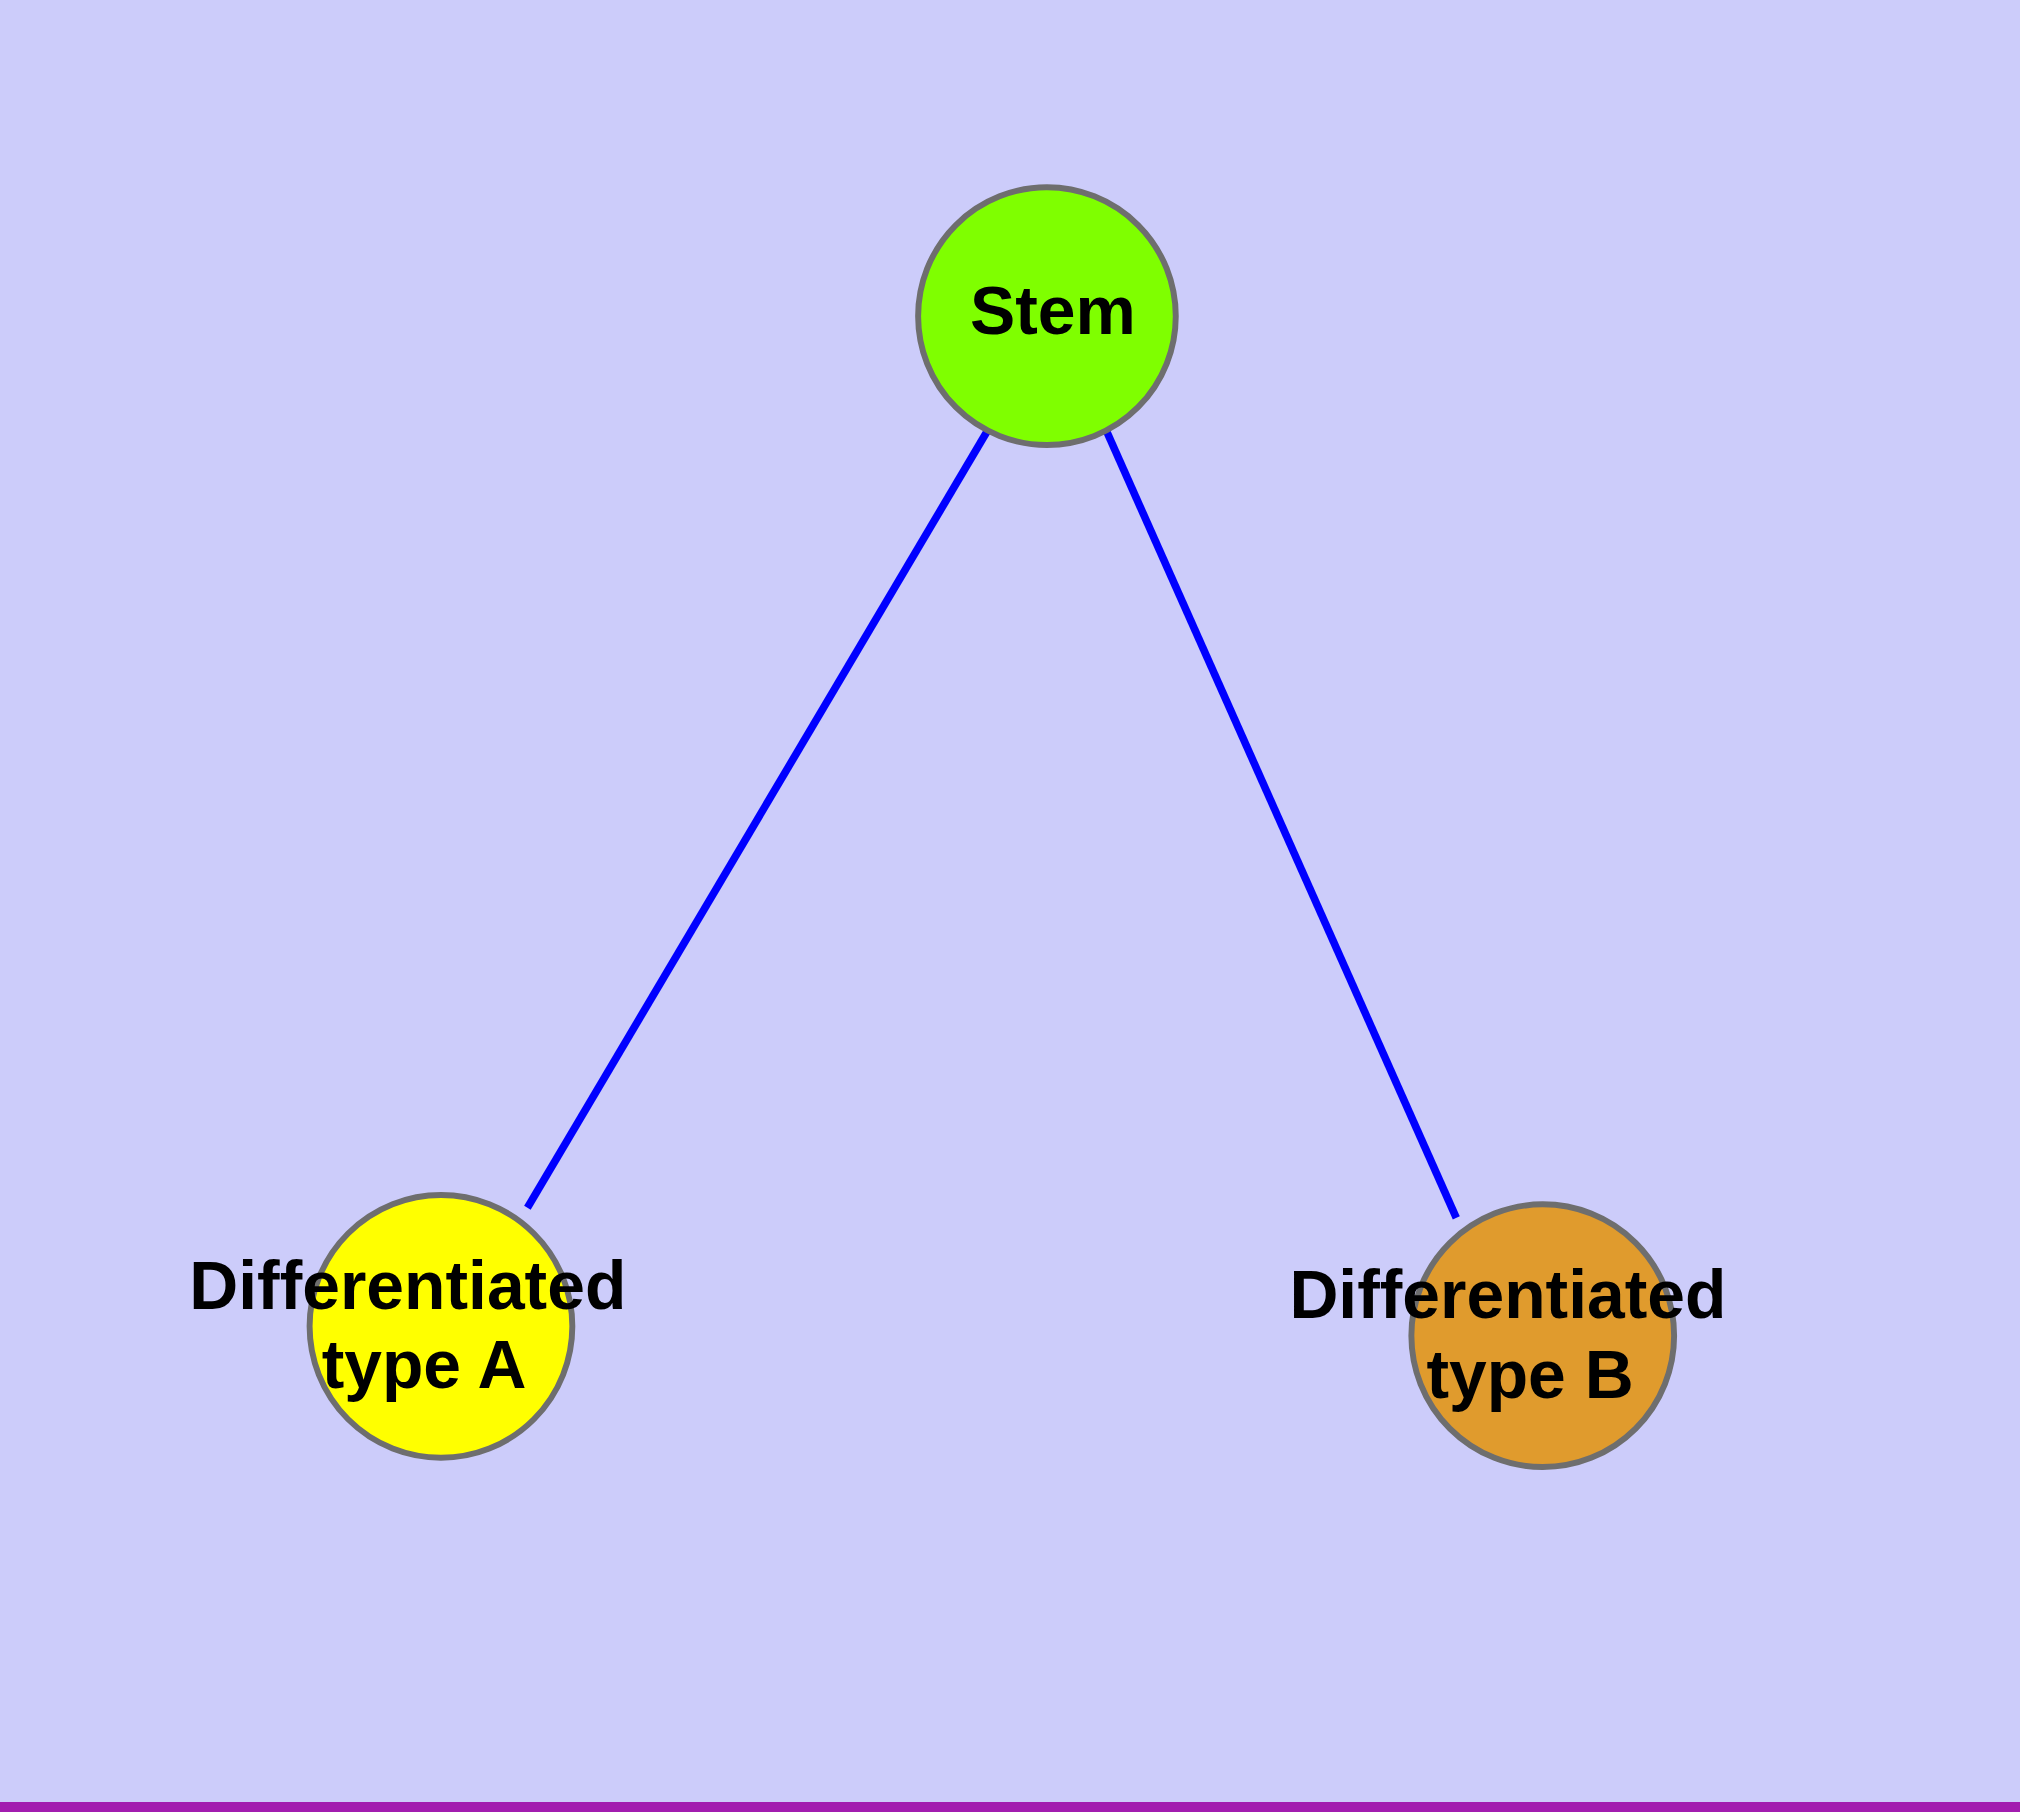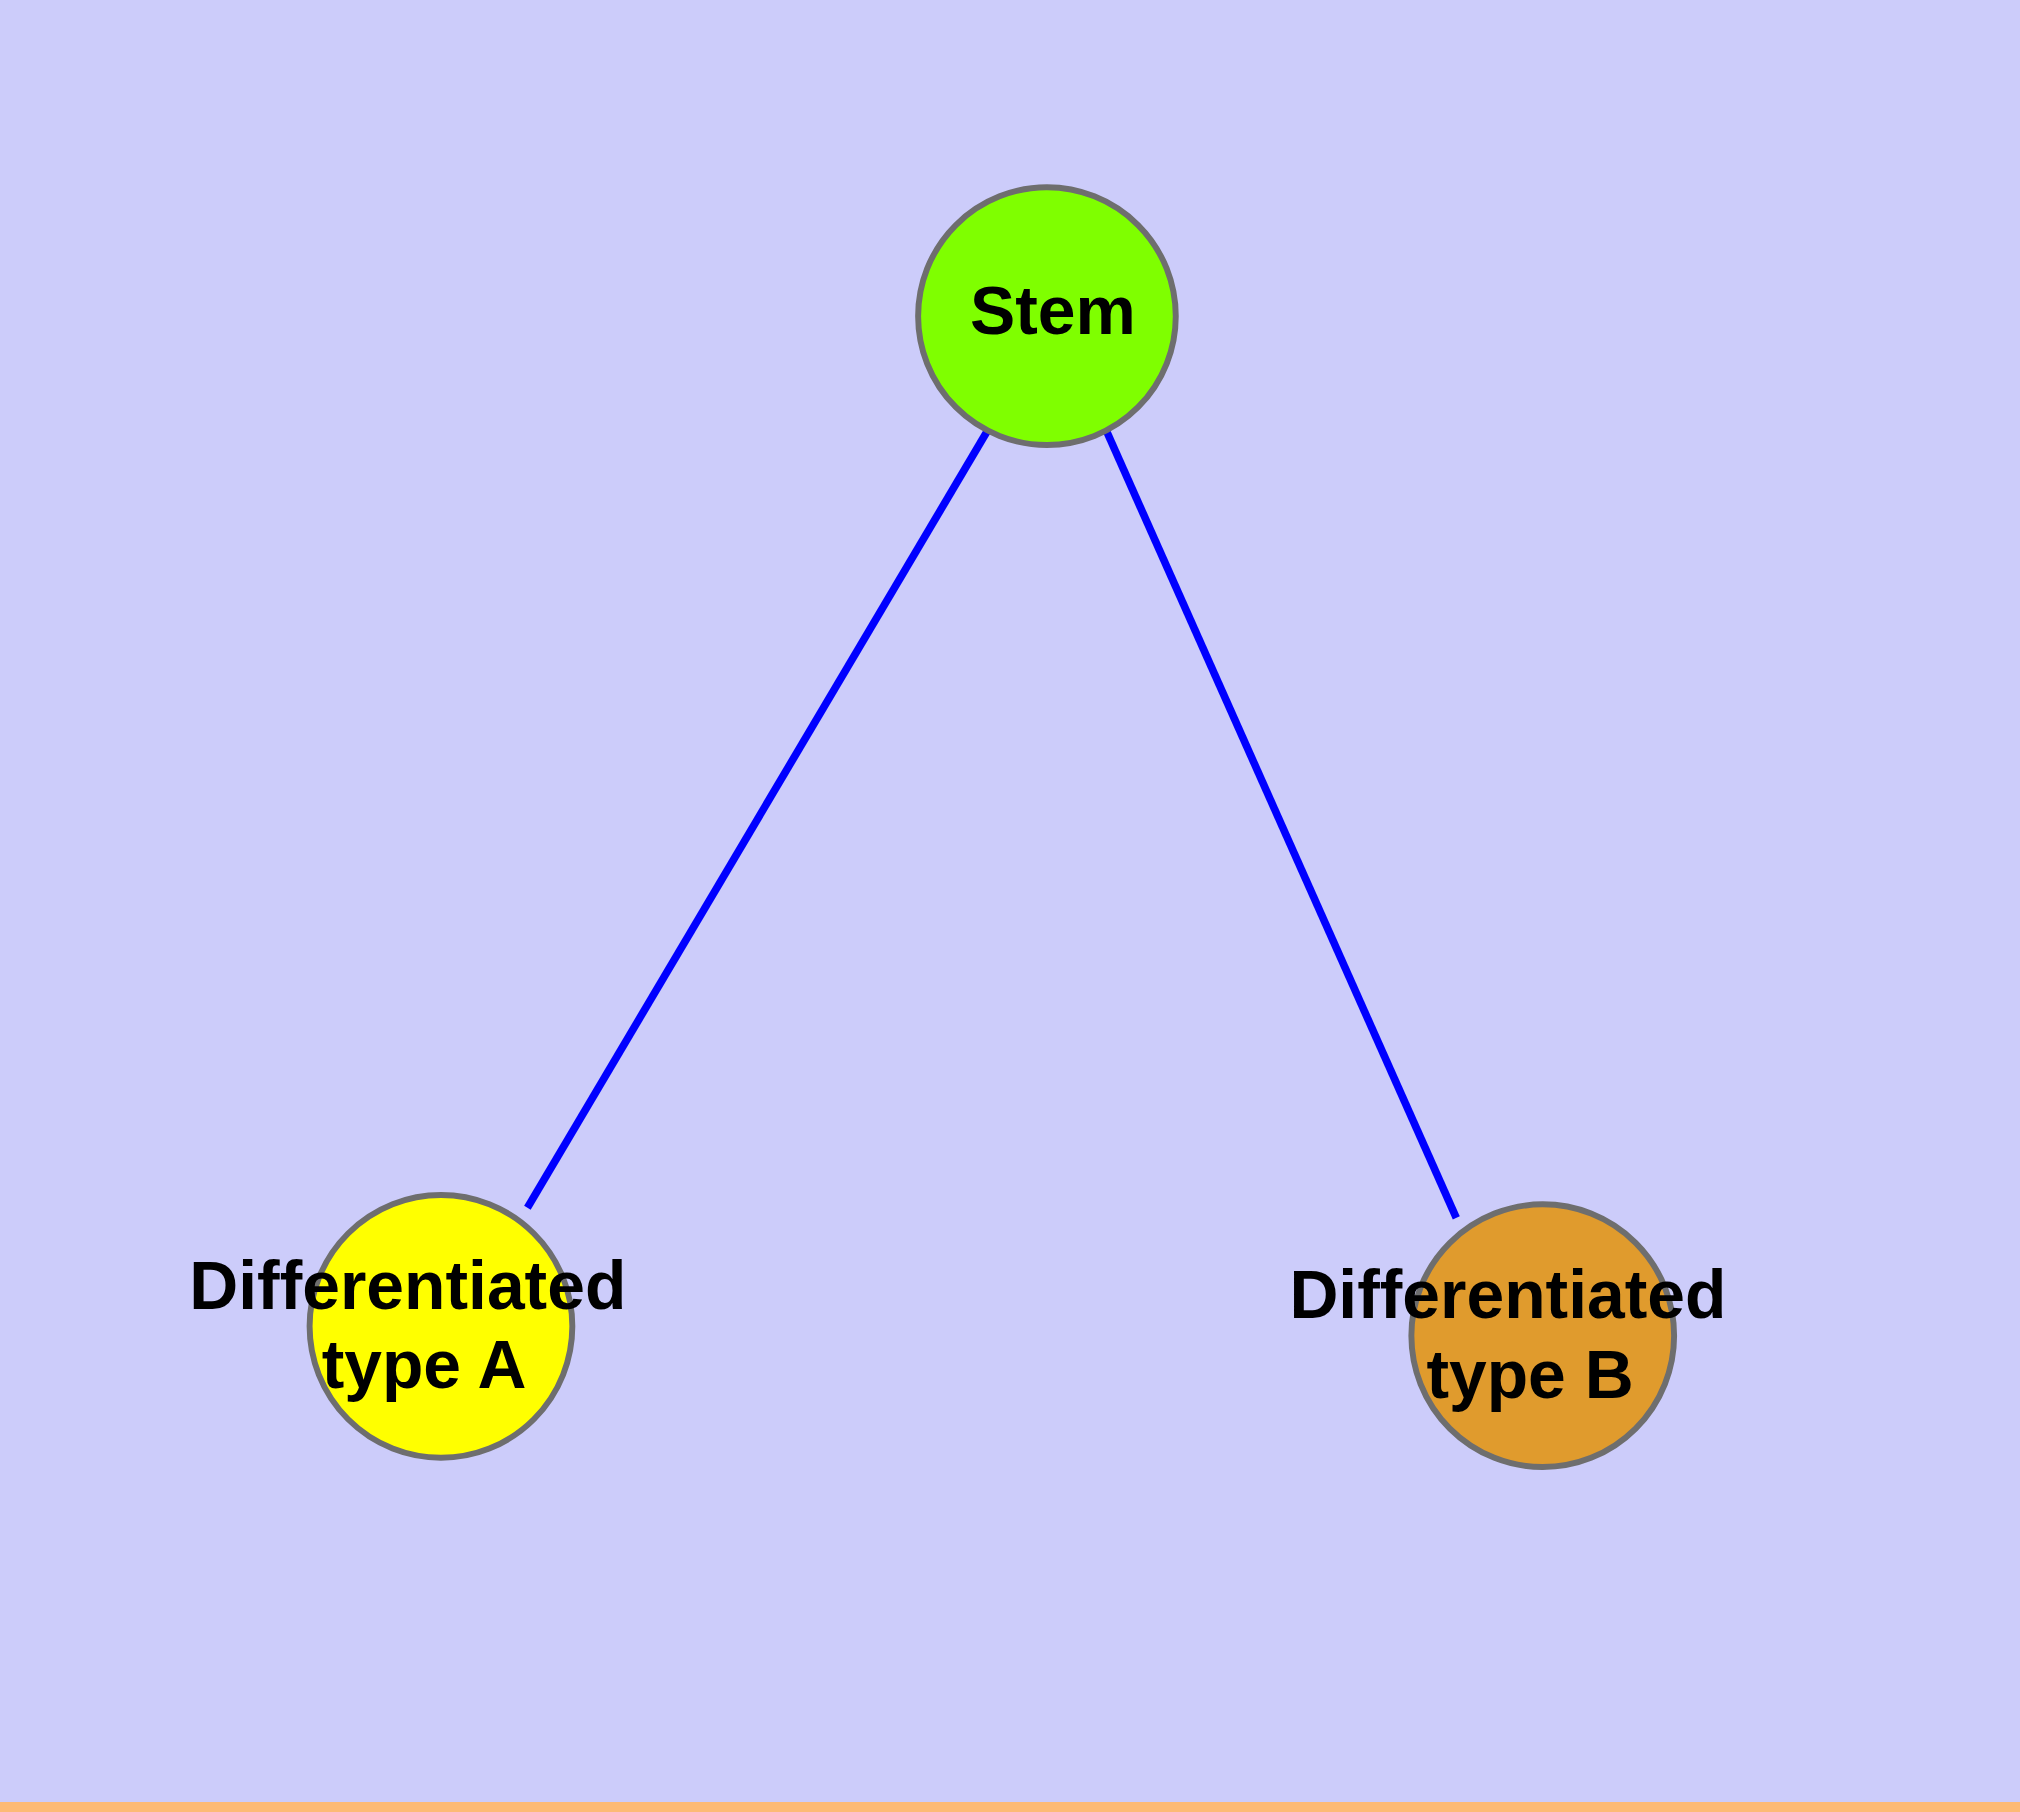--- a/index.html
+++ b/index.html
@@ -10,21 +10,21 @@
   body {
     width: 2021px;
     height: 1812px;
     font-family: "Liberation Sans", "DejaVu Sans", sans-serif;
     overflow: hidden;
   }
   #canvas {
     position: relative;
     width: 2021px;
     height: 1812px;
-    background: #fdba74;
+    background: #a21caf;
   }
   #plot-area {
     position: absolute;
     left: 0;
     top: 0;
     width: 2021px;
     height: 1802px;
     background: #ccccfa;
   }
   #graph-svg {

